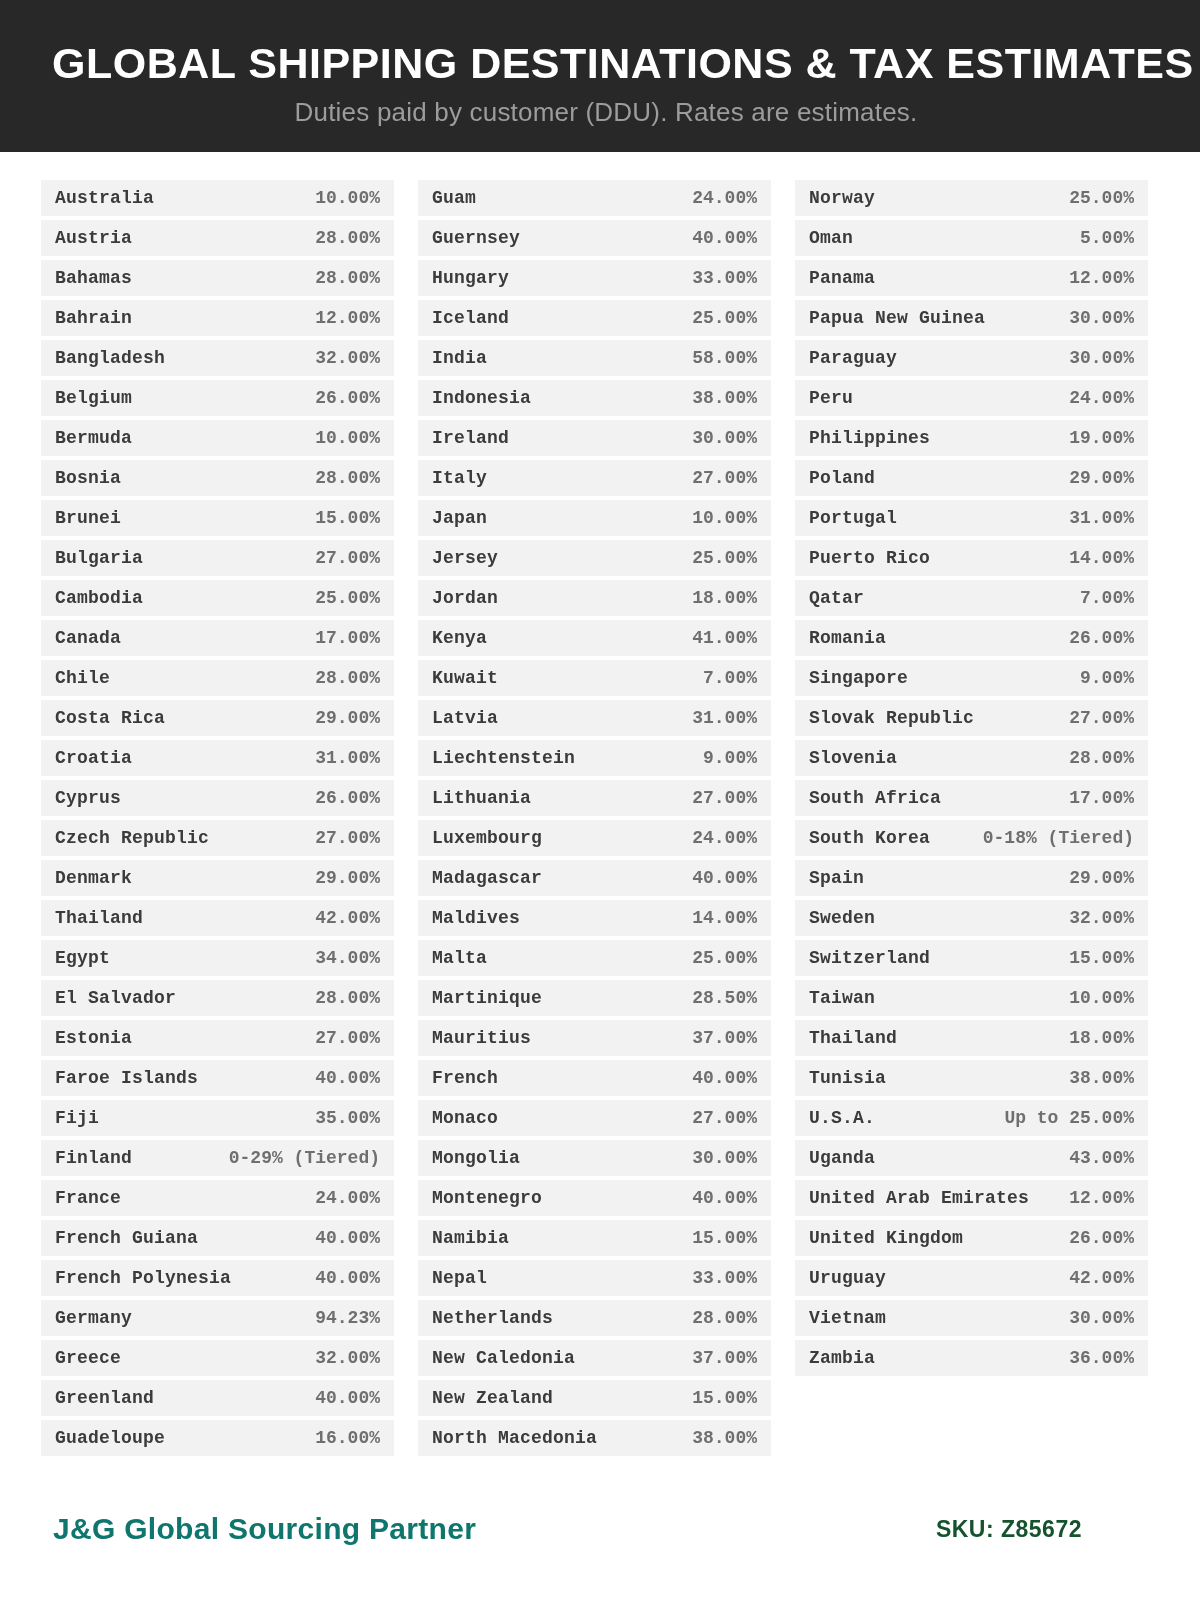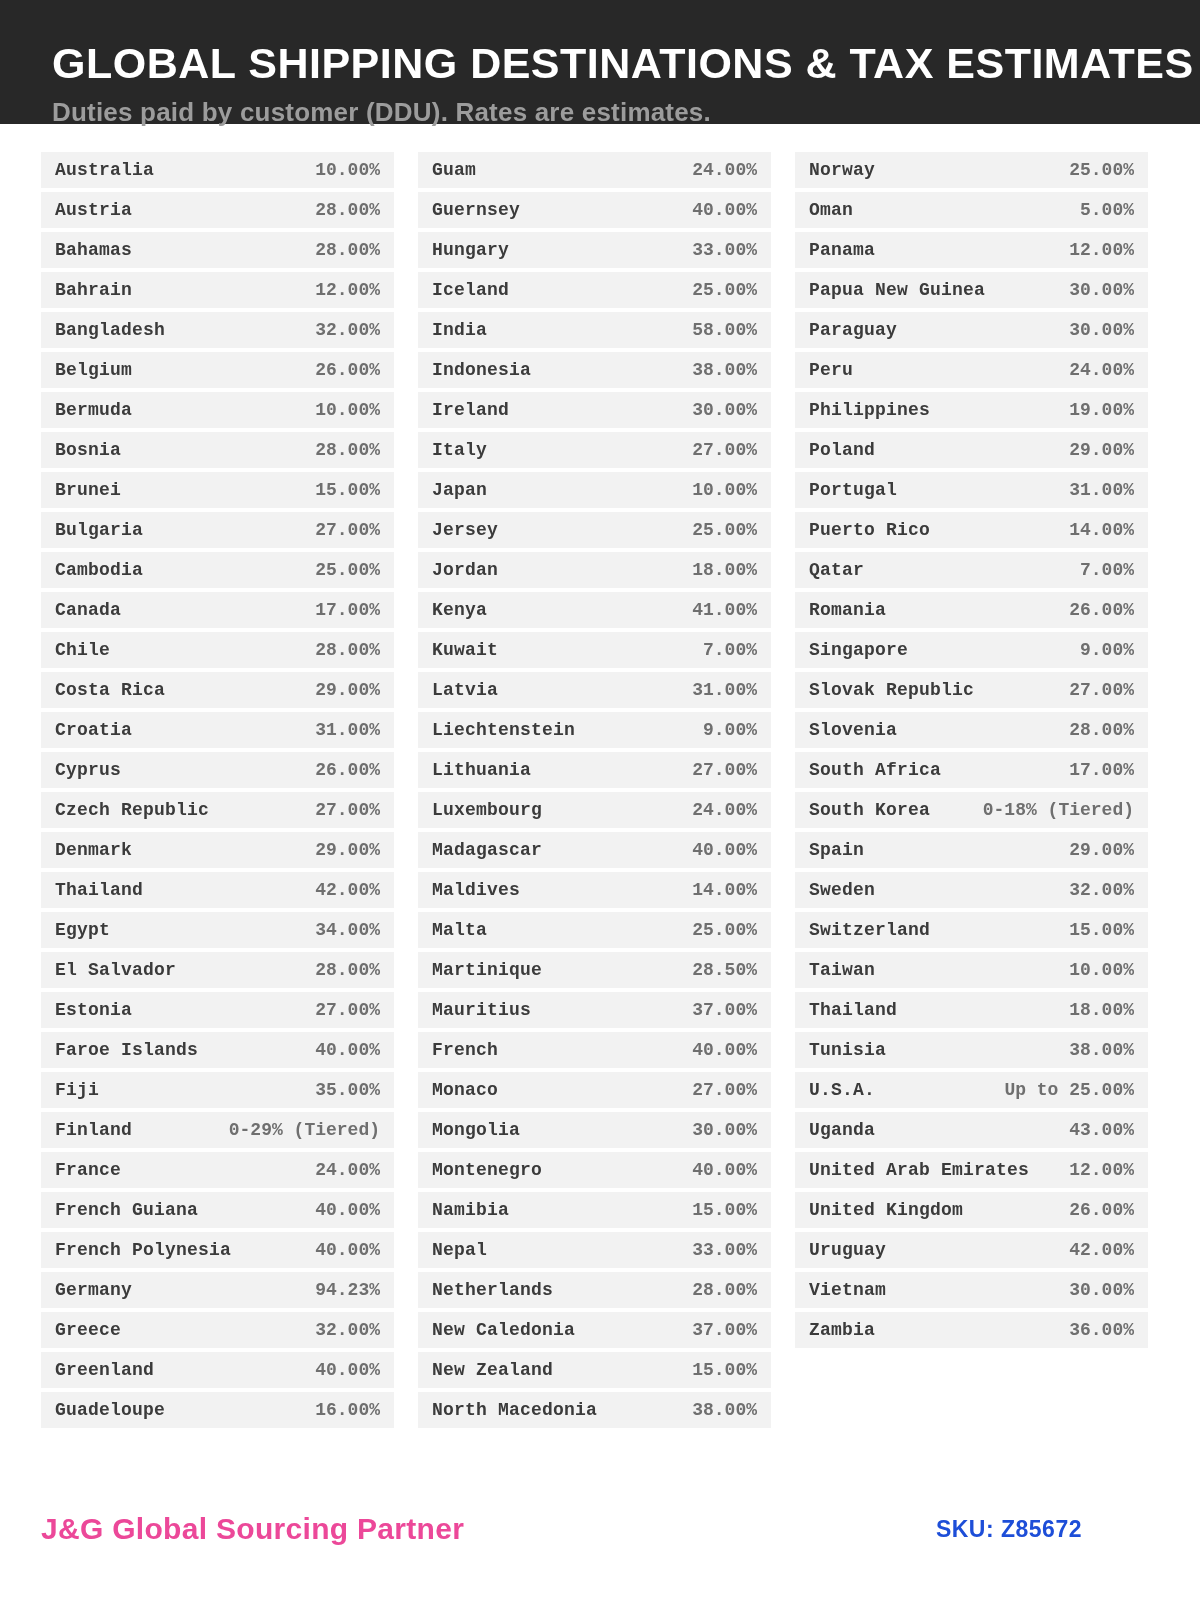--- a/index.html
+++ b/index.html
@@ -4,35 +4,36 @@
 <style>
   * { margin: 0; padding: 0; box-sizing: border-box; }
   html, body { width: 1200px; height: 1600px; }
   body {
     position: relative;
     background: #ffffff;
     font-family: "Liberation Sans", sans-serif;
     overflow: hidden;
   }
   .header {
-    height: 124px;
+    height: 152px;
     background: #282828;
     padding: 42px 40px 0 52px;
+    text-align: center;
   }
   .title {
     font-size: 43px;
     font-weight: bold;
     color: #ffffff;
     letter-spacing: 0.5px;
     line-height: 1.0;
     white-space: nowrap;
   }
   .subtitle {
     font-size: 26px;
-    font-weight: bold;
+    font-weight: normal;
     color: #9c9c9c;
     margin-top: 12px;
     letter-spacing: 0.2px;
   }
   .grid {
     margin: 28px 52px 0 41px;
     display: grid;
     grid-template-columns: repeat(3, 1fr);
     column-gap: 24px;
     align-items: start;
@@ -66,27 +67,28 @@
     left: 41px;
     right: 118px;
     top: 1512px;
     display: flex;
     justify-content: space-between;
     align-items: center;
   }
   .brand {
     font-size: 30px;
     font-weight: bold;
-    color: #ec4899;
+    color: #0f766e;
     letter-spacing: 0.3px;
+    margin-left: 12px;
   }
   .sku {
     font-size: 23px;
     font-weight: bold;
-    color: #1d4ed8;
+    color: #14532d;
     letter-spacing: 0.5px;
   }
 </style>
 </head>
 <body>
 
 <div class="header">
   <div class="title">GLOBAL SHIPPING DESTINATIONS &amp; TAX ESTIMATES</div>
   <div class="subtitle">Duties paid by customer (DDU). Rates are estimates.</div>
 </div>

